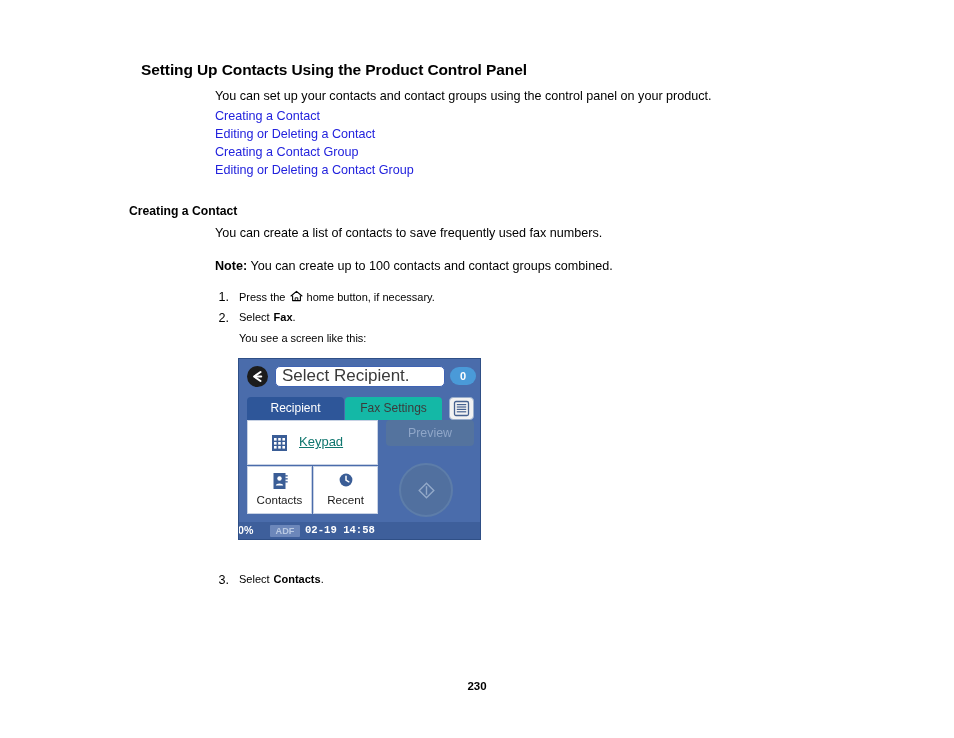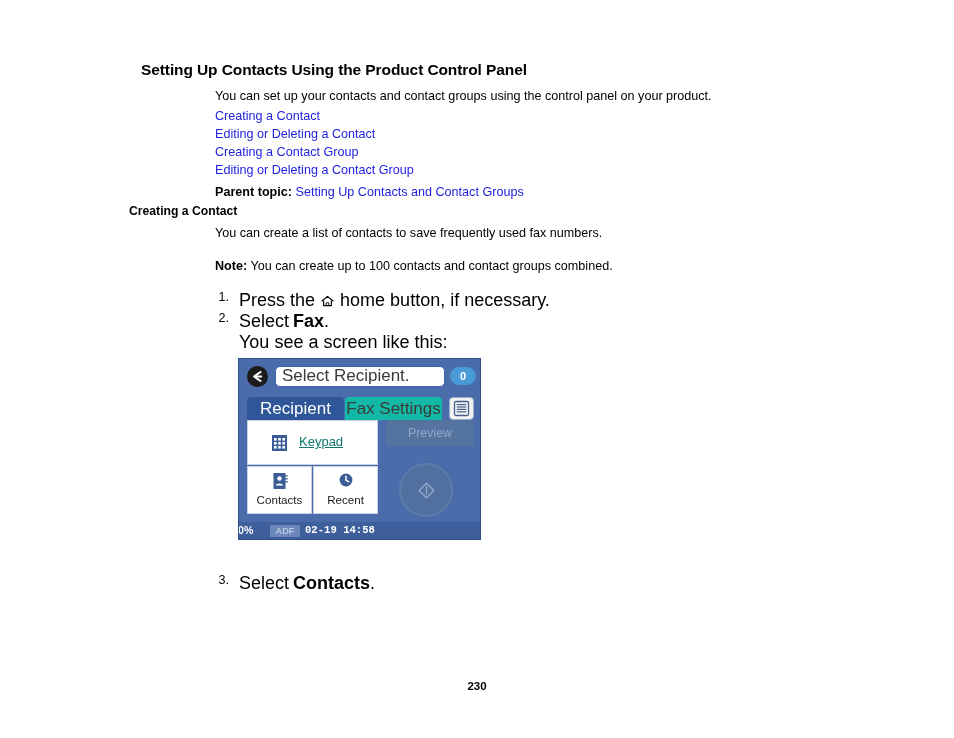--- a/index.html
+++ b/index.html
@@ -62,21 +62,21 @@
   }
   .link-inline {
     color: #2222dd;
   }
 
   .bold { font-weight: bold; }
 
   
   .step {
     position: absolute;
-    font-size: 18px;
+    font-size: 11px;
     white-space: nowrap;
   }
   .step-num {
     position: absolute;
     font-size: 12.6px;
     text-align: right;
     width: 16px;
   }
 
   .home-glyph {
@@ -150,21 +150,21 @@
   .tab-row {
     position: absolute;
     left: 0; top: 36px;
     width: 243px; height: 25px;
   }
   .tab {
     position: absolute;
     top: 2px;
     height: 23px;
     border-radius: 4px 4px 0 0;
-    font-size: 17px;
+    font-size: 12px;
     text-align: center;
     line-height: 23px;
     box-sizing: border-box;
   }
   .tab-active {
     left: 8px;
     width: 97px;
     background: #2e5699;
     color: #ffffff;
   }
@@ -311,24 +311,20 @@
 
   <div class="h1">Setting Up Contacts Using the Product Control Panel</div>
 
   <div class="body-text" style="top:88px;">You can set up your contacts and contact groups using the control panel on your product.</div>
 
   <a class="link" style="top:109px;text-decoration:none;" href="#">Creating a Contact</a>
   <a class="link" style="top:127px;text-decoration:none;" href="#">Editing or Deleting a Contact</a>
   <a class="link" style="top:145px;text-decoration:none;" href="#">Creating a Contact Group</a>
   <a class="link" style="top:163px;text-decoration:none;" href="#">Editing or Deleting a Contact Group</a>
 
-  <div class="body-text" style="top:184px;">
-    <span class="bold">Parent topic:</span>
-    <a class="link-inline" style="text-decoration:none;" href="#">Setting Up Contacts and Contact Groups</a>
-  </div>
 
   <div class="h2">Creating a Contact</div>
 
   <div class="body-text" style="top:225px;">You can create a list of contacts to save frequently used fax numbers.</div>
 
   <div class="body-text" style="top:258px;">
     <span class="bold">Note:</span>
     <span>You can create up to 100 contacts and contact groups combined.</span>
   </div>
 

